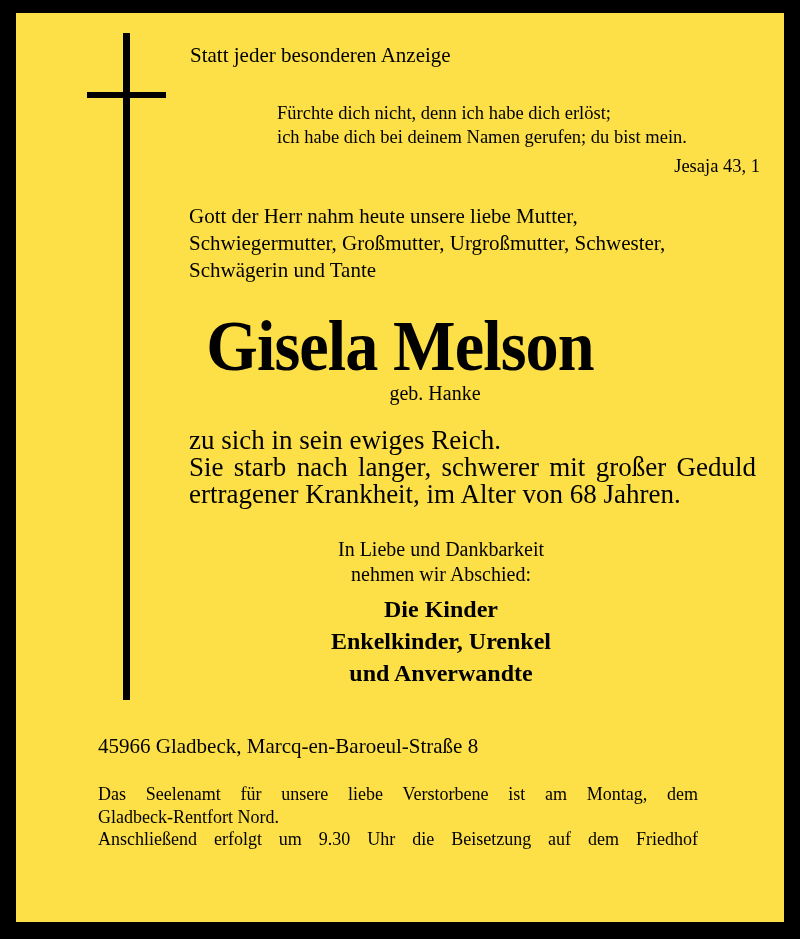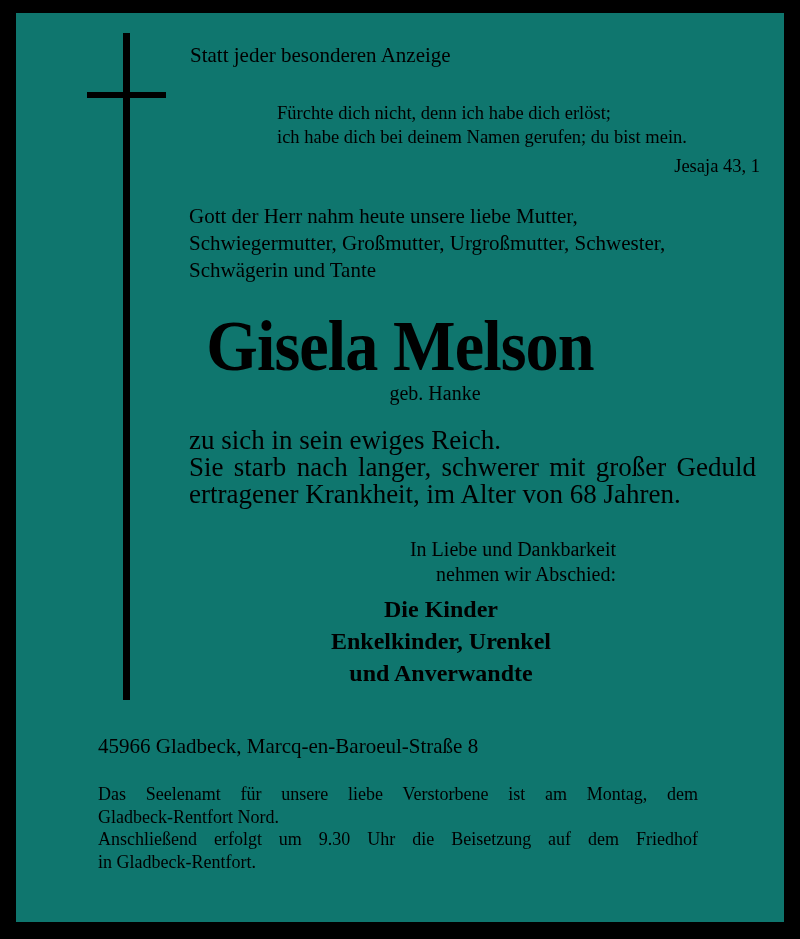--- a/index.html
+++ b/index.html
@@ -1,33 +1,33 @@
 <!DOCTYPE html>
 <html><head>
   <meta charset="utf-8">
   <style>
     html, body { margin: 0; padding: 0; background: #000; }
     body { width: 800px; height: 939px; position: relative; overflow: hidden; }
     .page {
       position: absolute; left: 16px; top: 13px; width: 768px; height: 909px;
-      background: #0f766e; color: #000;
+      background: #fde047; color: #000;
       font-family: "Liberation Serif", "DejaVu Serif", serif;
     }
     .cross-v { position: absolute; left: 107px; top: 20px; width: 7px; height: 667px; background: #000; }
     .cross-h { position: absolute; left: 71px; top: 79px; width: 79px; height: 6px; background: #000; }
     .abs { position: absolute; white-space: nowrap; }
     .intro { left: 174px; top: 30px; font-size: 21px; }
     .verse { left: 261px; top: 88px; font-size: 18.5px; line-height: 24px; }
     .verse-ref { right: 24px; top: 143px; font-size: 18.5px; }
     .announce { left: 173px; top: 190px; font-size: 21px; line-height: 27px; }
     .name { left: 0; width: 768px; text-align: center; top: 293px; font-size: 72px; font-weight: bold; letter-spacing: -1px; line-height: 80px; transform: scaleX(0.92); }
     .birth { left: 0; width: 768px; text-align: center; top: 369px; font-size: 20px; padding-left: 70px; box-sizing: border-box; }
     .death { left: 173px; top: 414px; font-size: 27px; line-height: 27px; width: 567px; white-space: normal; }
     .death .justify { text-align: justify; text-align-last: justify; display: block; }
-    .farewell { left: 250px; width: 350px; text-align: right; top: 524px; font-size: 20px; line-height: 25px; }
+    .farewell { left: 250px; width: 350px; text-align: center; top: 524px; font-size: 20px; line-height: 25px; }
     .mourners { left: 250px; width: 350px; text-align: center; top: 580px; font-size: 24px; font-weight: bold; line-height: 32px; }
     .address { left: 82px; top: 703px; font-size: 21px; margin-top: 18px; }
     .service { left: 82px; top: 770px; width: 600px; font-size: 18px; line-height: 22.5px; white-space: normal; }
     .service .j { display: block; text-align: justify; text-align-last: justify; }
     .service .n { display: block; }
   </style>
 </head>
 <body>
 
 <div class="page">
@@ -67,15 +67,14 @@
     <div>Enkelkinder, Urenkel</div>
     <div>und Anverwandte</div>
   </div>
 
   <div class="abs address">45966 Gladbeck, Marcq-en-Baroeul-Straße 8</div>
 
   <div class="abs service">
     <span class="j">Das Seelenamt für unsere liebe Verstorbene ist am Montag, dem</span>
     <span class="n">Gladbeck-Rentfort Nord.</span>
     <span class="j">Anschließend erfolgt um 9.30 Uhr die Beisetzung auf dem Friedhof</span>
-    <span class="n">in Gladbeck-Rentfort.</span>
   </div>
 </div>
 
 </body></html>

